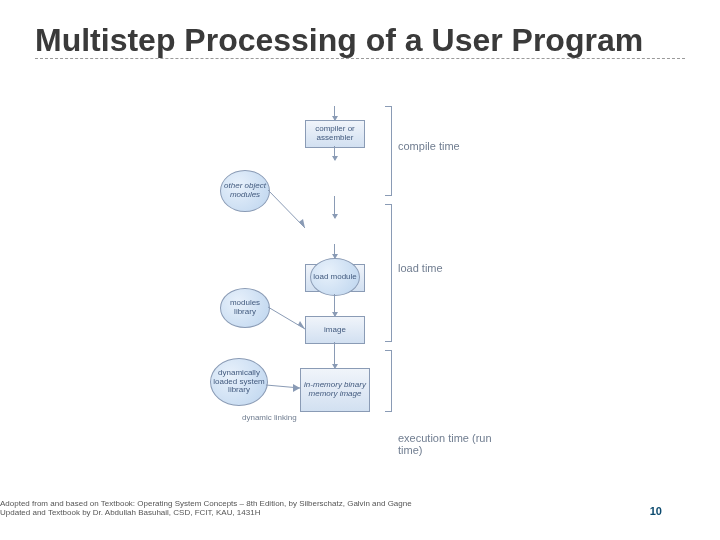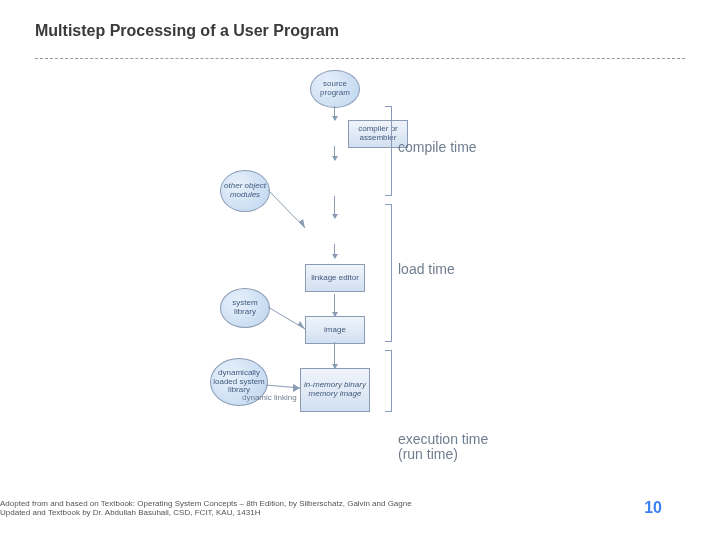--- a/index.html
+++ b/index.html
@@ -9,21 +9,21 @@
     height: 540px;
     background: #ffffff;
     font-family: Arial, Helvetica, sans-serif;
     overflow: hidden;
     position: relative;
   }
   .title {
     position: absolute;
     left: 35px;
     top: 22px;
-    font-size: 16px;
+    font-size: 32px;
     font-weight: bold;
     color: #3a3a3a;
   }
   .dash-line {
     position: absolute;
     left: 35px;
     right: 35px;
     top: 58px;
     height: 0;
     border-top: 1px dashed #9a9a9a;
@@ -78,21 +78,21 @@
   }
   .bracket {
     position: absolute;
     border-top: 1px solid #8a9bb5;
     border-bottom: 1px solid #8a9bb5;
     border-right: 1px solid #8a9bb5;
     width: 6px;
   }
   .bracket-label {
     position: absolute;
-    font-size: 14px;
+    font-size: 11px;
     color: #707d90;
     line-height: 1.1;
   }
   .side-label {
     position: absolute;
     font-size: 8px;
     color: #707d90;
     line-height: 1.1;
   }
   .footer {
@@ -102,85 +102,85 @@
     bottom: 22px;
     text-align: left;
     font-size: 8px;
     color: #555;
     line-height: 1.2;
   }
   .page-num {
     position: absolute;
     right: 58px;
     bottom: 23px;
-    font-size: 16px;
+    font-size: 11px;
     font-weight: bold;
-    color: #3b82f6;
+    color: #0c4a6e;
   }
   svg.diag-arrow {
     position: absolute;
     overflow: visible;
   }
 </style>
 </head>
 <body>
 
 <div class="title">Multistep Processing of a User Program</div>
 <div class="dash-line"></div>
 
 <div class="diagram">
 
-  <div class="node-circle" style="left:60px; top:0px; width:48px; height:36px;">source
-program</div>
   <div class="arrow" style="left:84px; top:36px; height:14px;"></div>
 
-  <div class="node-rect" style="left:55px; top:50px; width:58px; height:26px;margin-left:43px;">compiler or
+  <div class="node-rect" style="left:55px; top:50px; width:58px; height:26px;">compiler or
 assembler</div>
   <div class="arrow" style="left:84px; top:76px; height:14px;"></div>
 
   <div class="arrow" style="left:84px; top:126px; height:22px;"></div>
 
   <div class="node-rect" style="left:55px; top:148px; width:58px; height:26px;margin-top:46px;">linkage
 editor</div>
   <div class="arrow" style="left:84px; top:174px; height:14px;"></div>
 
+  <div class="node-circle" style="left:60px; top:188px; width:48px; height:36px;">load
+module</div>
   <div class="arrow" style="left:84px; top:224px; height:22px;"></div>
 
   <div class="node-rect" style="left:55px; top:246px; width:58px; height:26px;">image</div>
   <div class="arrow" style="left:84px; top:272px; height:26px;"></div>
 
   <div class="node-rect" style="left:50px; top:298px; width:68px; height:42px;font-style:italic;">in-memory
 binary
 memory
 image</div>
 
   <div class="node-circle" style="left:-30px; top:100px; width:48px; height:40px;font-style:italic;">other
 object
 modules</div>
   <svg class="diag-arrow" style="left:18px; top:120px; width:37px; height:40px;">
     <line x1="0" y1="0" x2="37" y2="38" stroke="#8a9bb5" stroke-width="1"></line>
     <polygon points="37,38 31,32 35,29" fill="#8a9bb5"></polygon>
   </svg>
 
-  <div class="node-circle" style="left:-30px; top:218px; width:48px; height:38px;">system
+  <div class="node-circle" style="left:-30px; top:218px; width:48px; height:38px;">modules
 library</div>
   <svg class="diag-arrow" style="left:18px; top:237px; width:37px; height:24px;">
     <line x1="0" y1="0" x2="37" y2="22" stroke="#8a9bb5" stroke-width="1"></line>
     <polygon points="37,22 30,18 32,14" fill="#8a9bb5"></polygon>
   </svg>
 
   <div class="node-circle" style="left:-40px; top:288px; width:56px; height:46px;">dynamically
 loaded
 system
 library</div>
   <svg class="diag-arrow" style="left:16px; top:311px; width:34px; height:12px;">
     <line x1="0" y1="4" x2="34" y2="7" stroke="#8a9bb5" stroke-width="1"></line>
     <polygon points="34,7 27,3 27,11" fill="#8a9bb5"></polygon>
   </svg>
-  <div class="side-label" style="left:-8px; top:324px;">dynamic
+  <div class="side-label" style="left:-8px; top:344px;">dynamic
 linking</div>
 
   <div class="bracket" style="left:135px; top:36px; height:88px;"></div>
   <div class="bracket-label" style="left:148px; top:70px;">compile
 time</div>
 
   <div class="bracket" style="left:135px; top:134px; height:136px;"></div>
   <div class="bracket-label" style="left:148px; top:192px;">load
 time</div>
 

